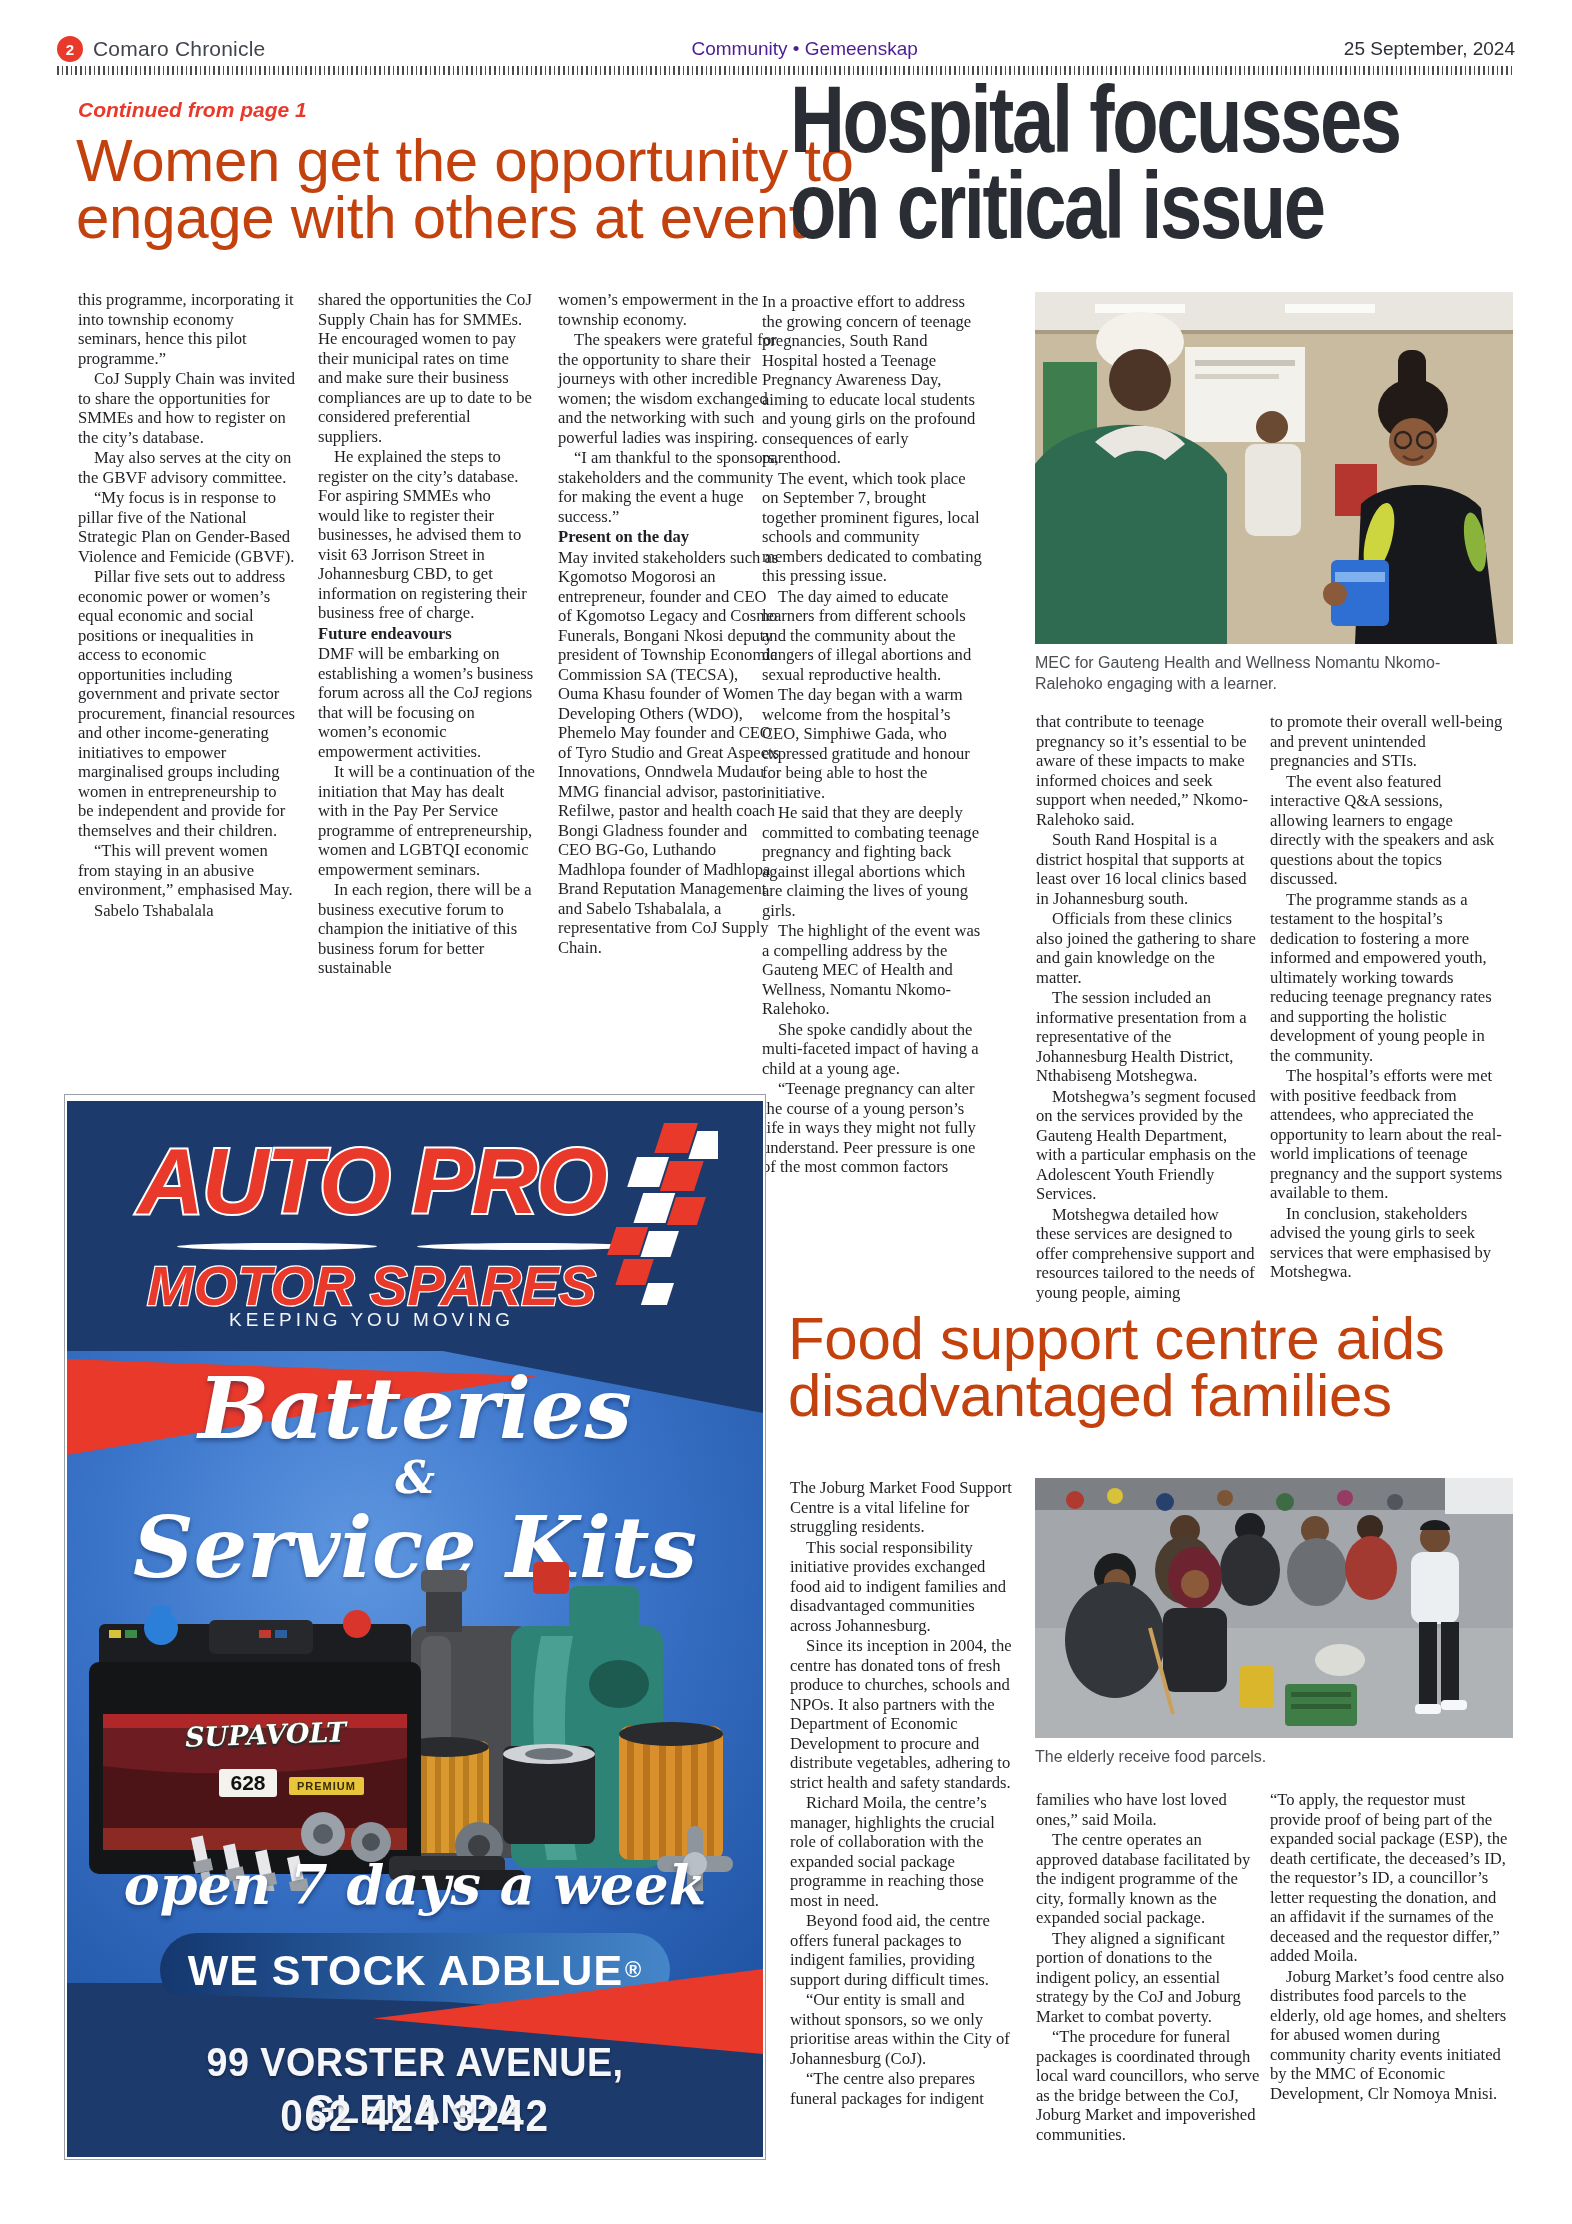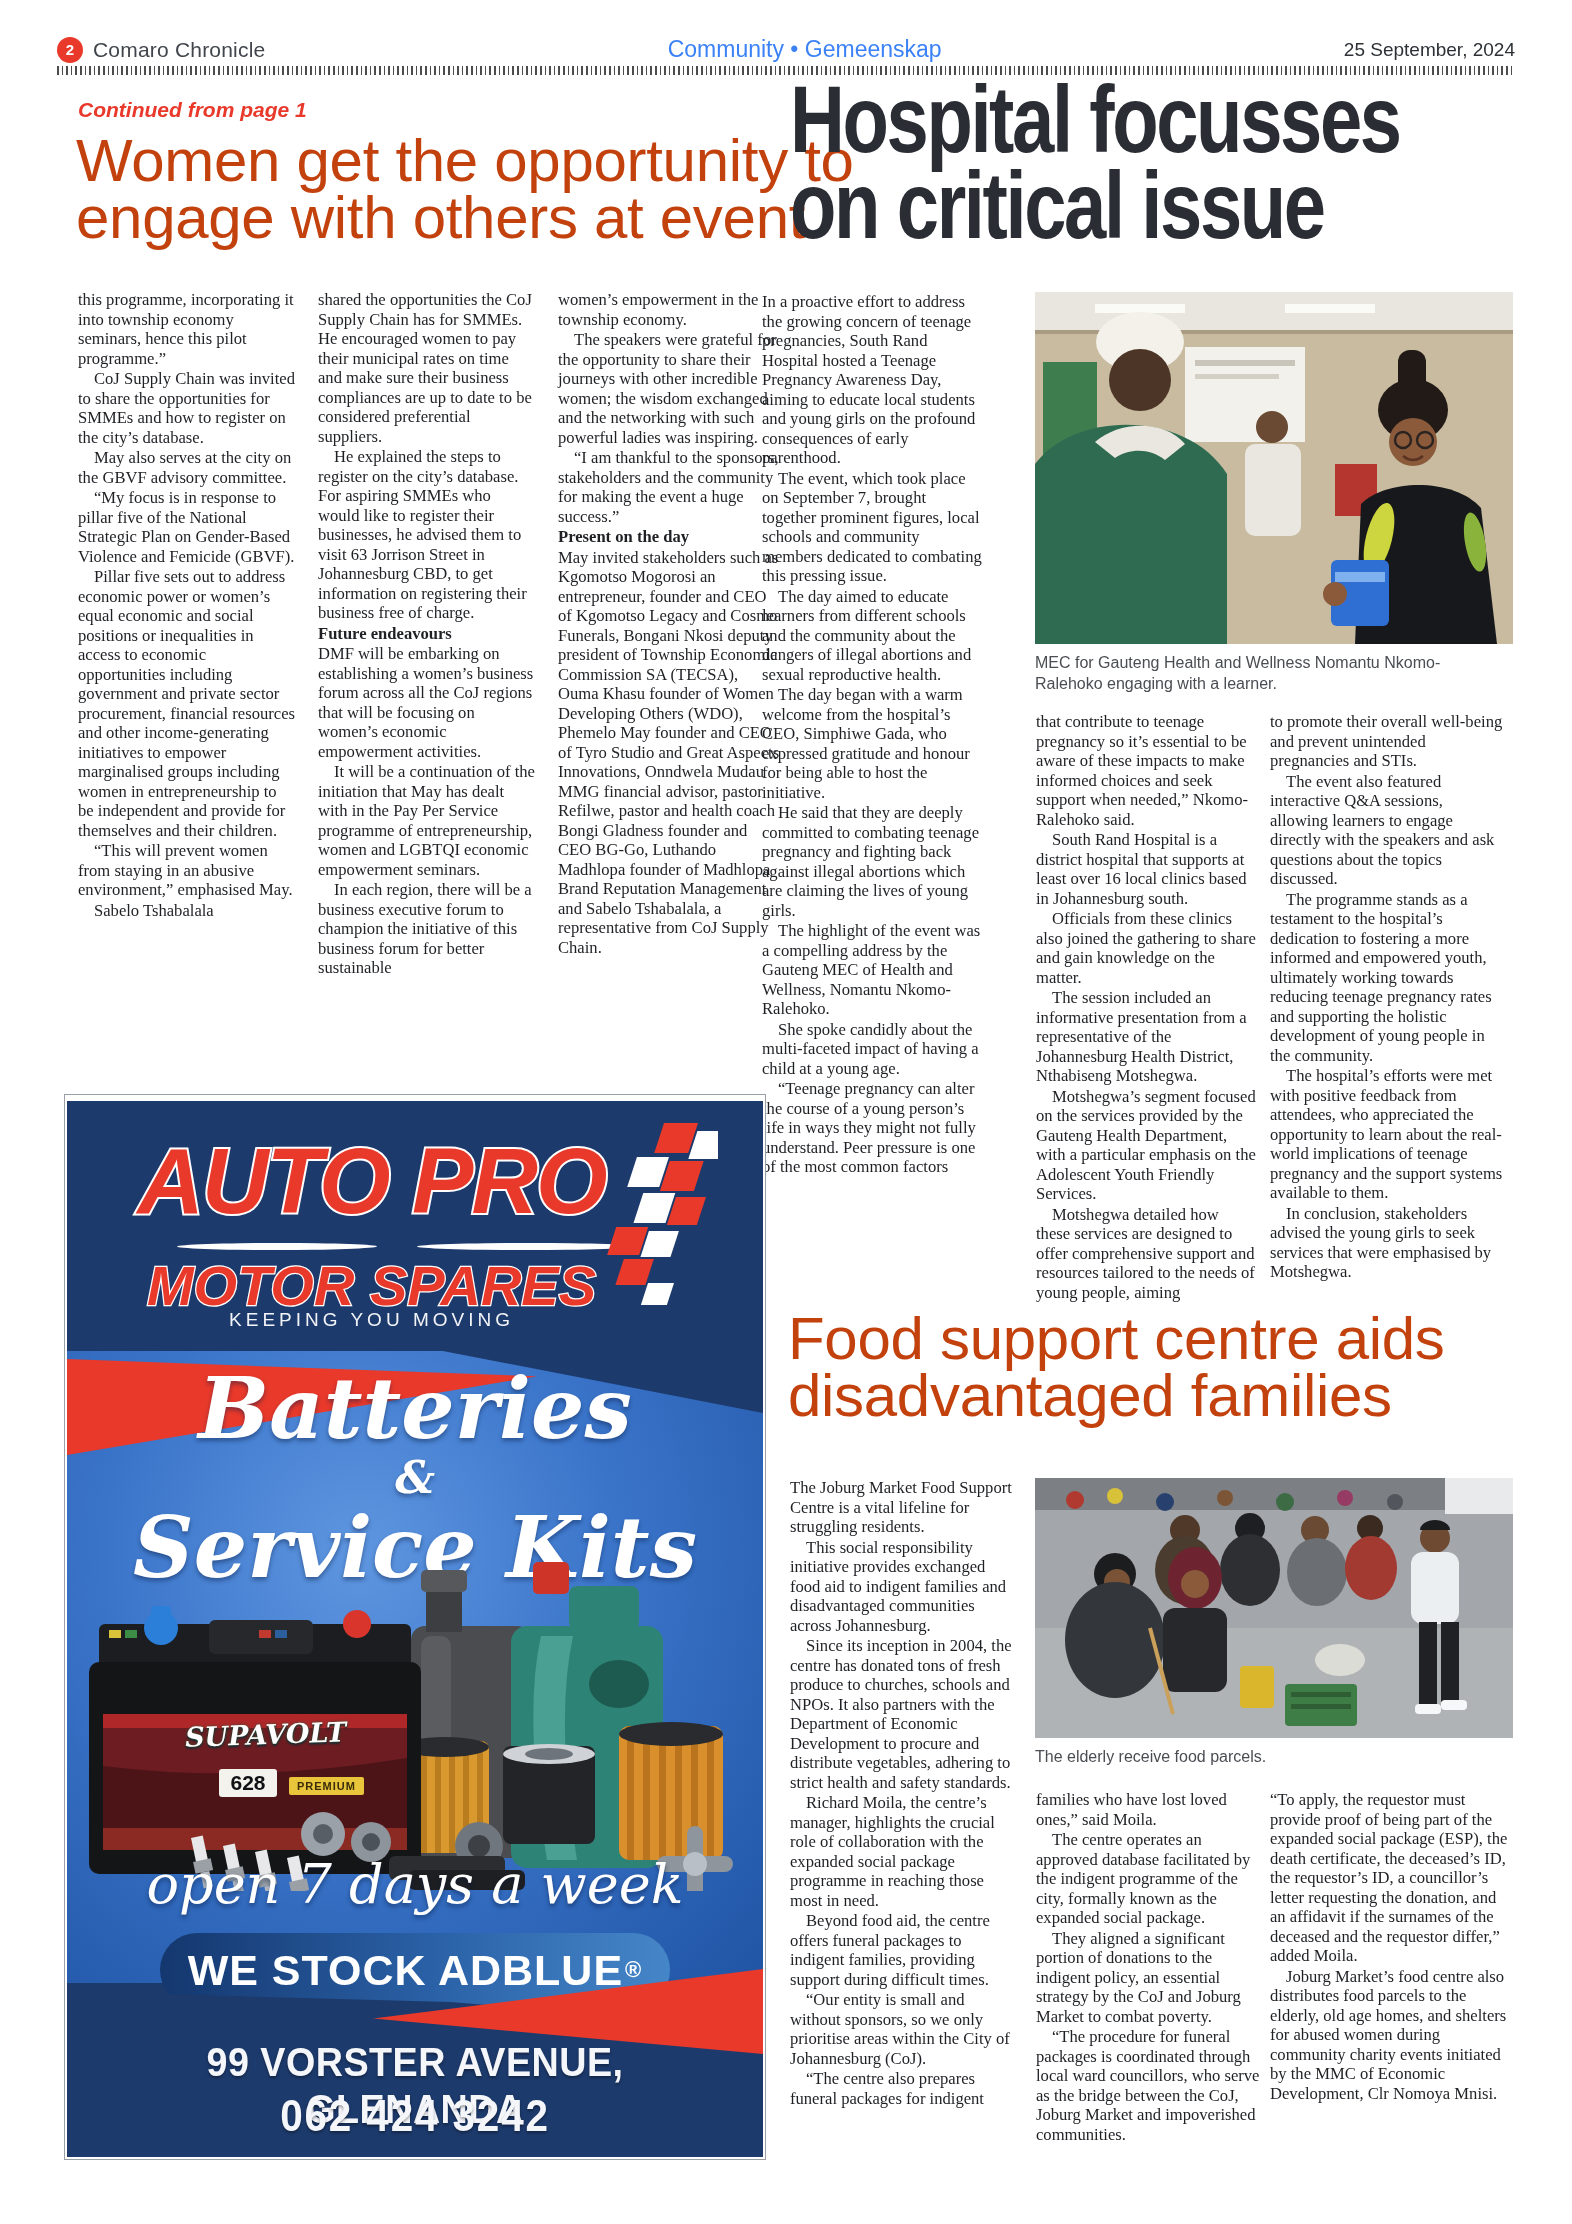--- a/index.html
+++ b/index.html
@@ -4,21 +4,21 @@
 <style>
   html,body{margin:0;padding:0;background:#ffffff;}
   .page{position:relative;width:1572px;height:2224px;background:#fff;overflow:hidden;
         font-family:"Liberation Sans",sans-serif;}
   
   .hdr{position:absolute;left:57px;top:36px;width:1458px;display:flex;align-items:center;justify-content:space-between;}
   .hdr-left{display:flex;align-items:center;gap:10px;}
   .pgnum{width:26px;height:26px;border-radius:50%;background:#e8392b;color:#fff;font-weight:bold;
          font-size:15px;display:flex;align-items:center;justify-content:center;}
   .masthead{font-size:21px;color:#41454c;letter-spacing:.2px;}
-  .section{font-size:23px;color:#3b82f6;}
+  .section{font-size:19px;color:#4c1d95;}
   .dateline{font-size:19px;color:#2d3136;}
   .hatch{position:absolute;left:57px;top:66px;width:1458px;height:9px;
          background:repeating-linear-gradient(90deg,#4c4c4c 0 1.6px,transparent 1.6px 4.6px);}
   
   .continued{position:absolute;left:78px;top:98px;font-size:21px;font-weight:bold;font-style:italic;color:#e8392b;}
   .lighthead{position:absolute;font-size:60px;line-height:57px;color:#c2410c;letter-spacing:-.3px;}
   .heavyhead{position:absolute;font-size:95px;line-height:86px;font-weight:800;color:#2a2d33;
              letter-spacing:-3px;transform:scaleX(.80);transform-origin:left top;white-space:nowrap;}
   
   .col{position:absolute;font-family:"Liberation Serif",serif;font-size:16.6px;line-height:19.5px;color:#1e2024;}
@@ -57,21 +57,21 @@
   .script-amp{font-size:44px;line-height:46px;}
   .script-2{font-size:84px;line-height:94px;}
   .products{position:absolute;left:4px;top:455px;width:690px;height:335px;}
   .batt-brand{position:absolute;left:118px;top:618px;font-family:"DejaVu Serif",serif;font-style:italic;font-weight:bold;
               font-size:27px;color:#fff;text-shadow:0 0 3px #1d5c33,0 2px 2px #123;transform:rotate(-2deg);}
   .batt-code{position:absolute;left:152px;top:668px;width:58px;text-align:center;background:#f4f2ec;color:#101114;
              font-weight:bold;font-size:21px;border-radius:3px;padding:2px 0;}
   .batt-prem{position:absolute;left:222px;top:676px;background:#e8c53a;color:#3a2c08;font-weight:bold;
              font-size:11px;padding:3px 8px;border-radius:2px;letter-spacing:1px;}
   .open-hrs{position:absolute;left:0;right:0;top:752px;text-align:center;color:#fff;
-            font-family:"DejaVu Serif",serif;font-style:italic;font-weight:normal;font-size:54px;
+            font-family:"DejaVu Serif",serif;font-style:italic;font-weight:bold;font-size:54px;
             text-shadow:0 3px 4px rgba(10,30,70,.5);}
   .adblue{position:absolute;left:50%;top:832px;transform:translateX(-50%);width:510px;height:74px;border-radius:40px;
           background:linear-gradient(90deg,#14376e 0%,#2b62a8 55%,#4586c8 100%);
           display:flex;align-items:center;justify-content:center;color:#fff;font-weight:bold;font-size:43px;letter-spacing:1px;}
   .adblue sup{font-size:22px;vertical-align:top;line-height:10px;margin-left:2px;}
   .ad-bot{position:absolute;left:0;right:0;top:880px;height:175px;background:#1d3a6c;
           clip-path:polygon(0 6%,55% 12%,100% 26%,100% 100%,0 100%);}
   .wedge-red-r{position:absolute;top:868px;right:0;width:56%;height:118px;background:#e8392b;
                clip-path:polygon(0 42%,100% 0,100% 72%);}
   .ad-addr{position:absolute;left:0;right:0;top:938px;text-align:center;color:#f4f6fa;font-weight:bold;

